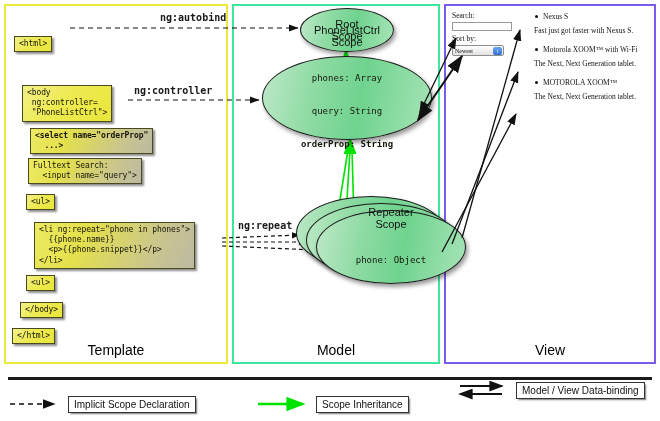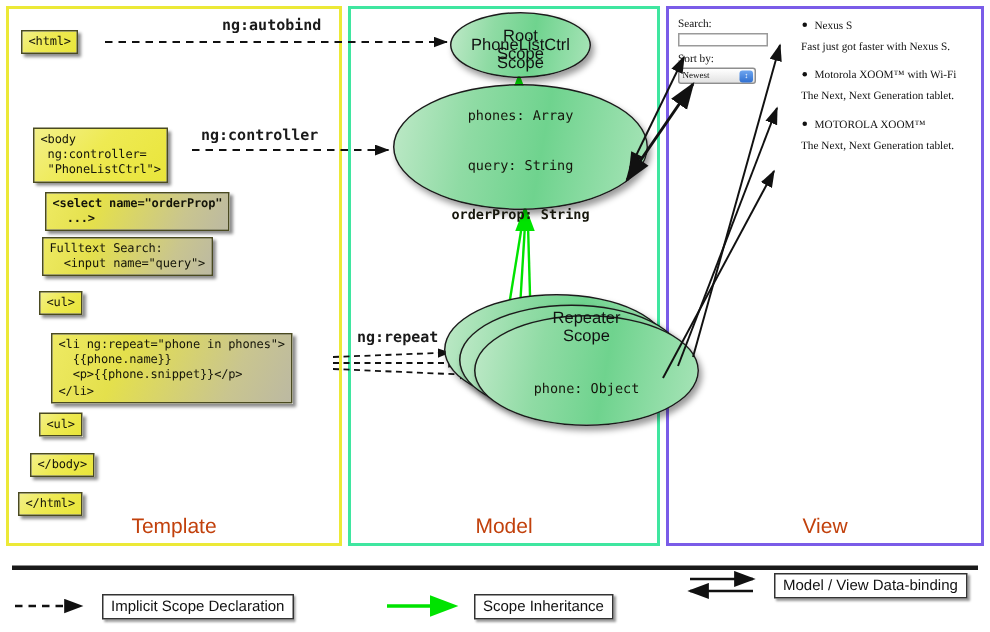--- a/index.html
+++ b/index.html
@@ -36,21 +36,21 @@
   #panel-template { left: 4px;   top: 4px; width: 224px; height: 360px; border-color: #ece937; }
   #panel-model    { left: 232px; top: 4px; width: 208px; height: 360px; border-color: #3fe6a0; }
   #panel-view     { left: 444px; top: 4px; width: 212px; height: 360px; border-color: #7a5ce8; }
 
   .panel-label {
     position: absolute;
     bottom: 4px;
     width: 100%;
     text-align: center;
     font-size: 14px;
-    color: #c2410c;
+    color: #000000;
     font-family: "Liberation Sans", sans-serif;
   }
 
   
   .note {
     position: absolute;
     background: linear-gradient(135deg, #f3f08a 0%, #eeea52 45%, #e9e53a 100%);
     border: 1px solid #4a4a20;
     box-shadow: 2px 2px 2px rgba(0,0,0,0.45);
     font-family: "DejaVu Sans Mono", "Liberation Mono", monospace;
@@ -254,21 +254,21 @@
   <div class="panel" id="panel-template">
     <span class="panel-label">Template</span>
   </div>
   <div class="panel" id="panel-model">
     <span class="panel-label">Model</span>
   </div>
   <div class="panel" id="panel-view">
     <span class="panel-label">View</span>
   </div>
 
-  <div class="note" style="left:14px; top:20px;text-align:center;">&lt;html&gt;</div>
+  <div class="note" style="left:14px; top:36px;text-align:center;">&lt;html&gt;</div>
 
   <div class="note" style="left:22px; top:85px;">&lt;body
  ng:controller=
  "PhoneListCtrl"&gt;</div>
 
   <div class="note bold shaded" style="left:30px; top:128px;">&lt;select name="orderProp"
   ...&gt;</div>
 
   <div class="note shaded" style="left:28px; top:158px;">Fulltext Search:
   &lt;input name="query"&gt;</div>
@@ -279,21 +279,21 @@
   {{phone.name}}
   &lt;p&gt;{{phone.snippet}}&lt;/p&gt;
 &lt;/li&gt;</div>
 
   <div class="note" style="left:26px; top:275px;">&lt;ul&gt;</div>
 
   <div class="note" style="left:20px; top:302px;">&lt;/body&gt;</div>
 
   <div class="note" style="left:12px; top:328px;">&lt;/html&gt;</div>
 
-  <div class="conn-label" style="left:148px; top:12px;">ng:autobind</div>
+  <div class="conn-label" style="left:160px; top:12px;">ng:autobind</div>
   <div class="conn-label" style="left:134px; top:85px;">ng:controller</div>
   <div class="conn-label" style="left:238px; top:220px;">ng:repeat</div>
 
   <div class="scope" id="scope-root">
     <div class="title">
       <div>Root</div>
       <div>Scope</div>
     </div>
   </div>
 

